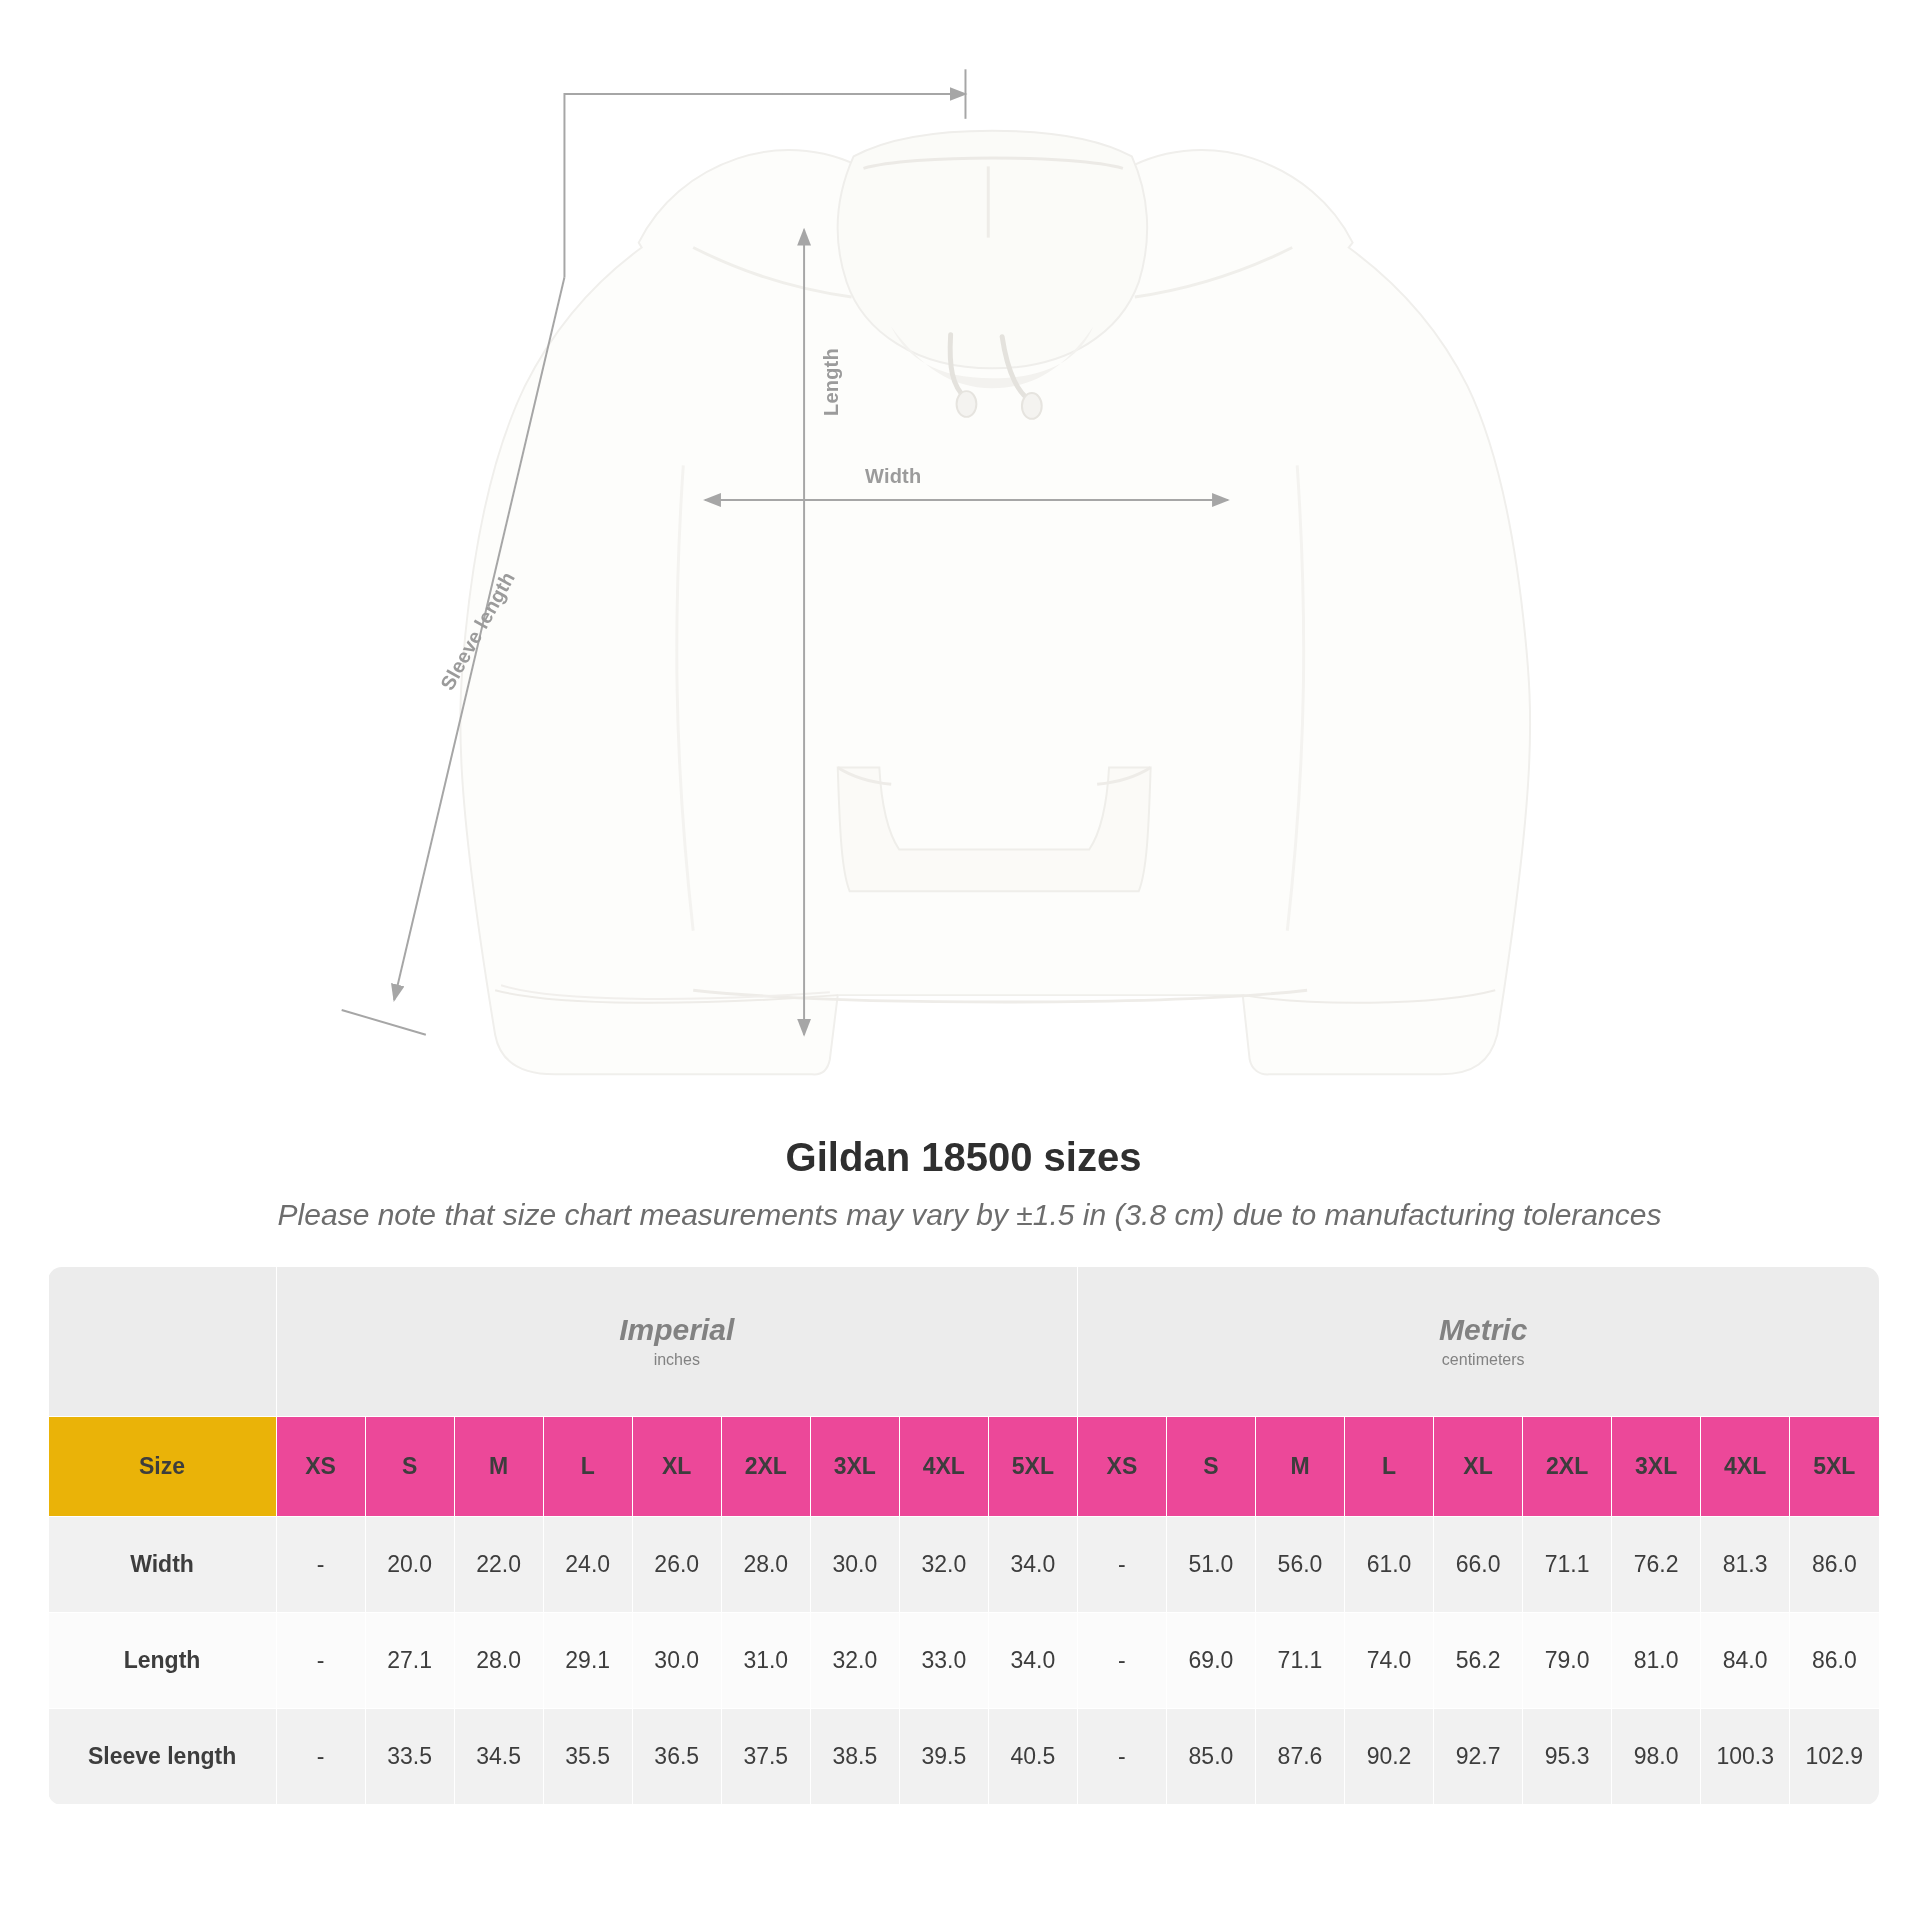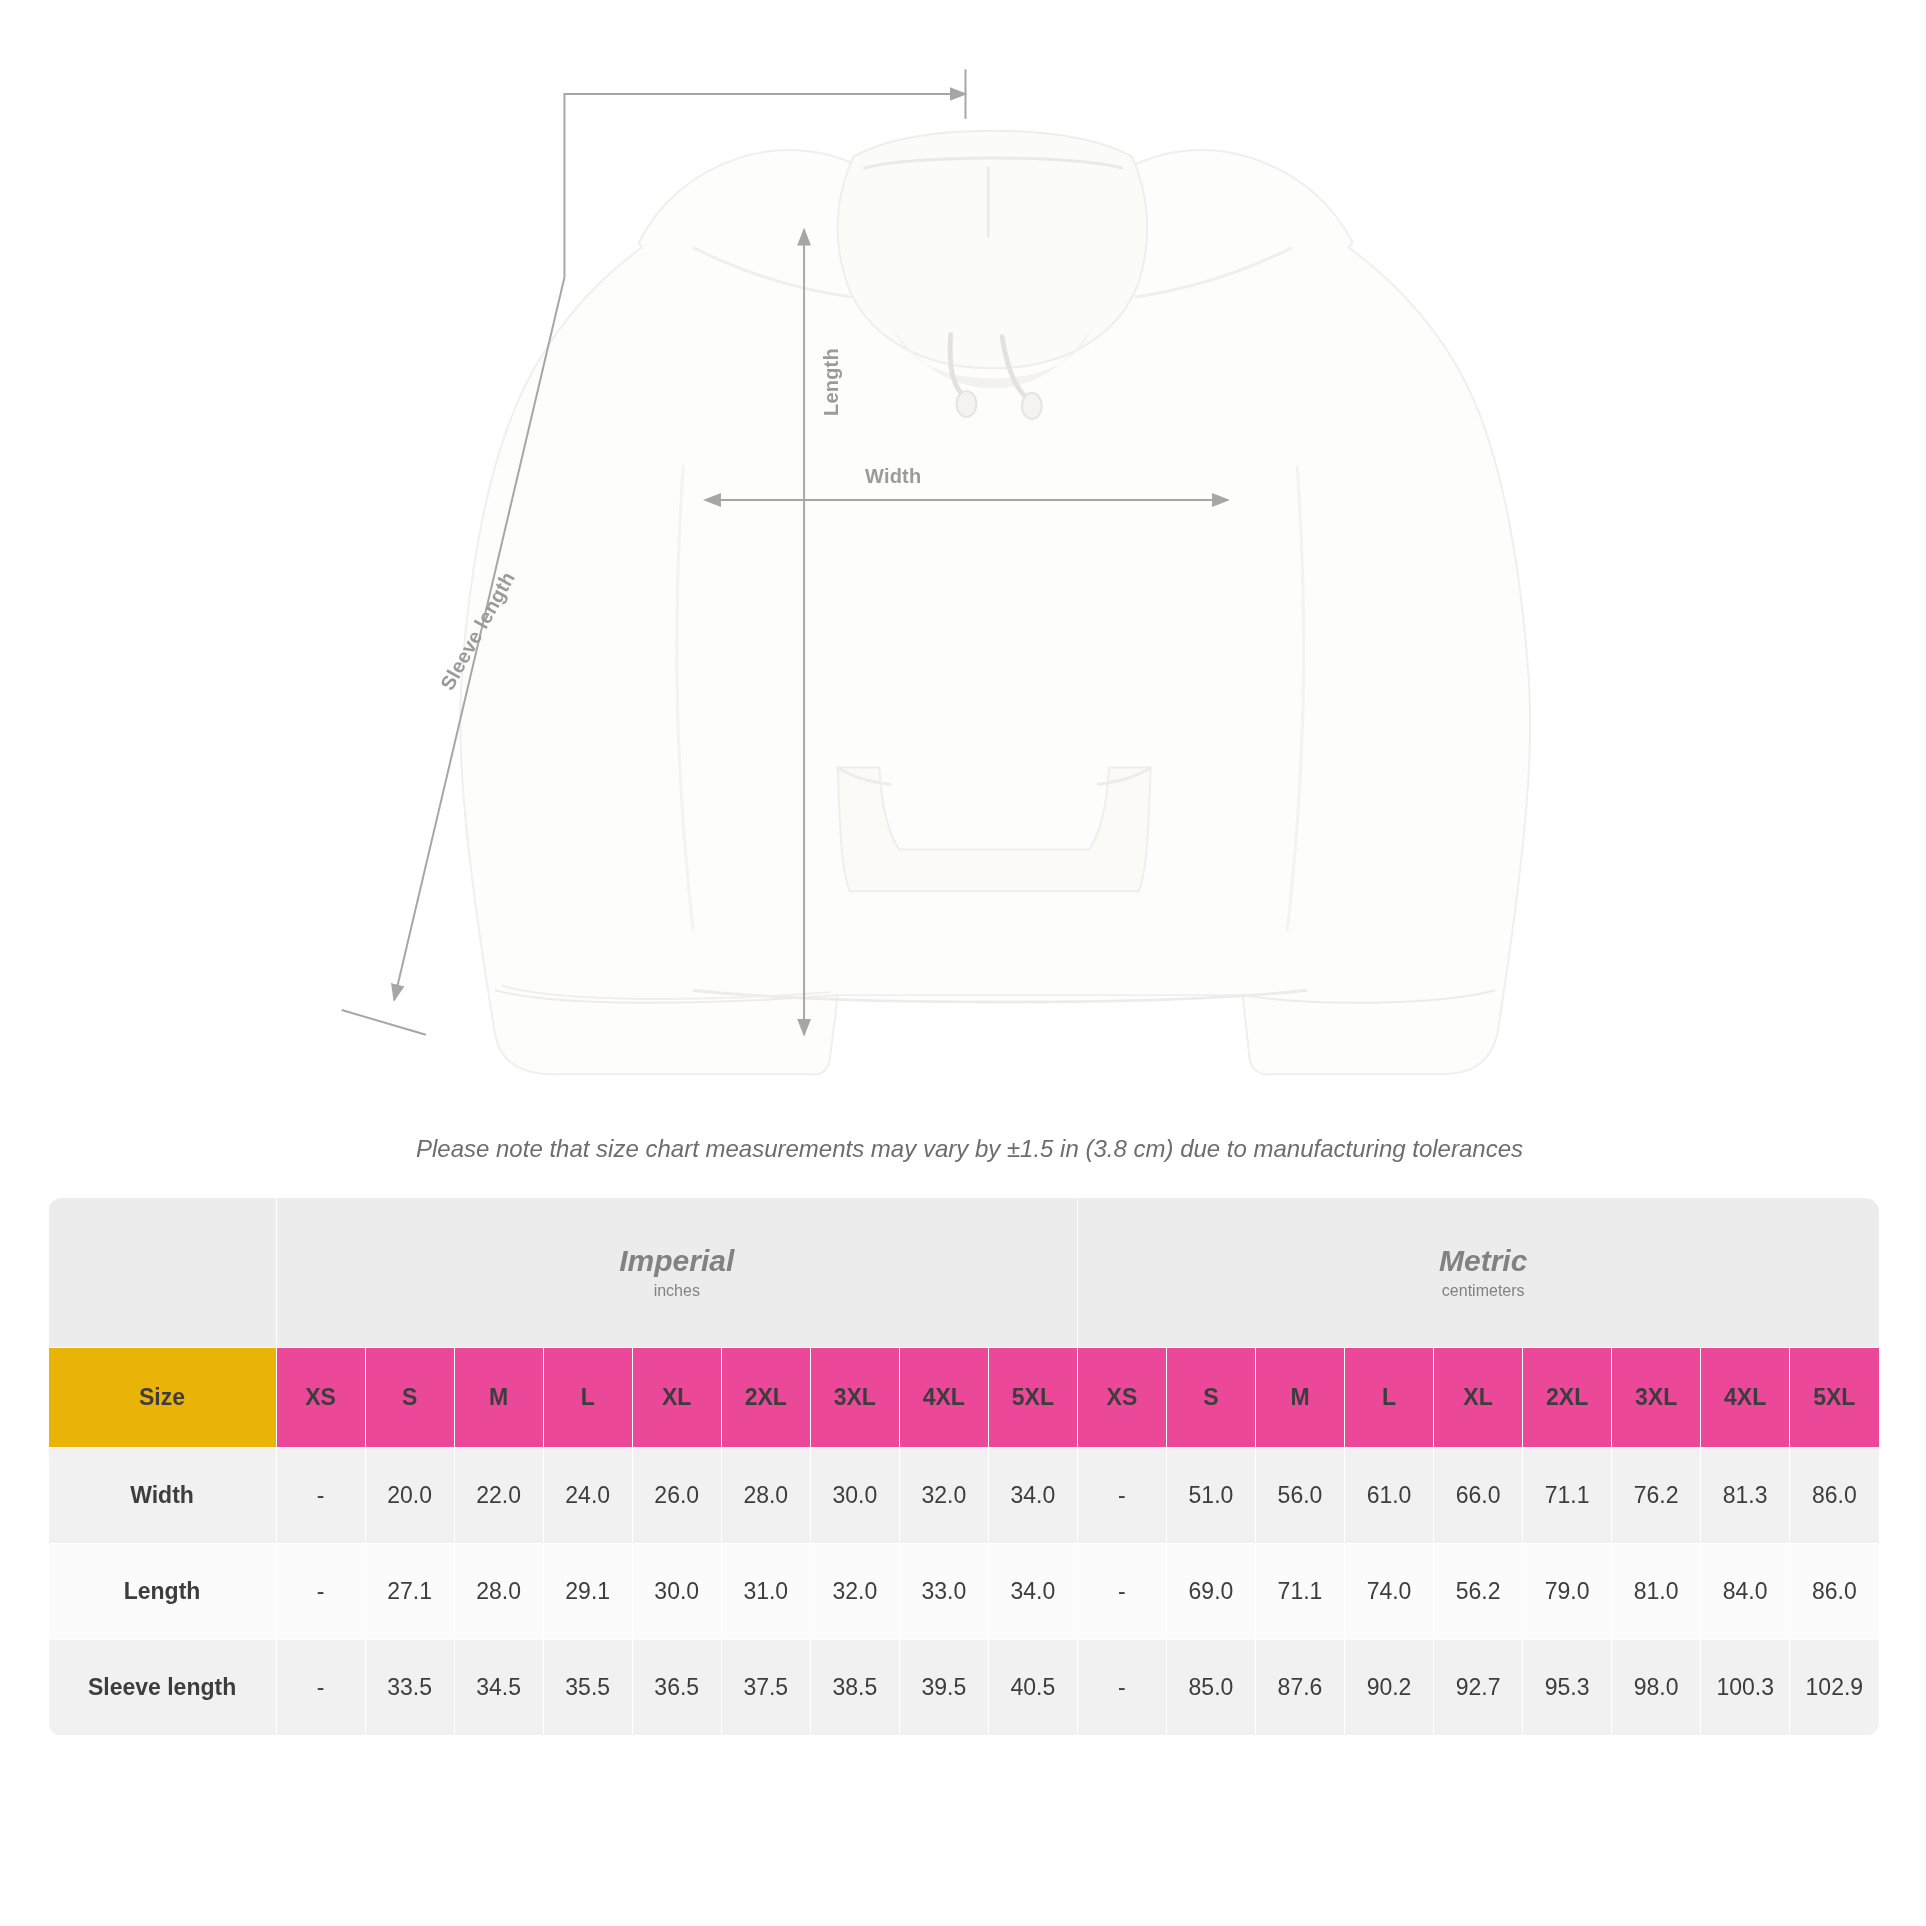--- a/index.html
+++ b/index.html
@@ -49,21 +49,21 @@
     text-align: center;
     margin-top: 26px;
   }
   .chart-title {
     font-size: 40px;
     font-weight: bold;
     color: #2f2f2f;
     margin: 0;
   }
   .chart-note {
-    font-size: 24px;
+    font-size: 30px;
     font-style: italic;
     color: #6d6d6d;
     margin-top: 18px;
     padding-left: 12px;
   }
 
   
   .table-wrap {
     margin: 34px auto 0 auto;
     width: 1832px;
@@ -235,20 +235,21 @@
       <line x1="345" y1="1020" x2="430" y2="1045"></line>
     </g>
   </svg>
 
   <div class="dim-label vertical" style="left:820px; top:416px;">Length</div>
   <div class="dim-label" style="left:865px; top:465px;">Width</div>
   <div class="dim-label diagonal" style="left:436px; top:683px;">Sleeve length</div>
 </div>
 
 <div class="title-block">
+  <div class="chart-title">Gildan 18500 sizes</div>
   <div class="chart-note">Please note that size chart measurements may vary by ±1.5 in (3.8 cm) due to manufacturing tolerances</div>
 </div>
 
 <div class="table-wrap">
   <table class="size-table">
     <colgroup>
       <col style="width:228px">
       <col span="18" style="width:89px">
     </colgroup>
     <tbody>

